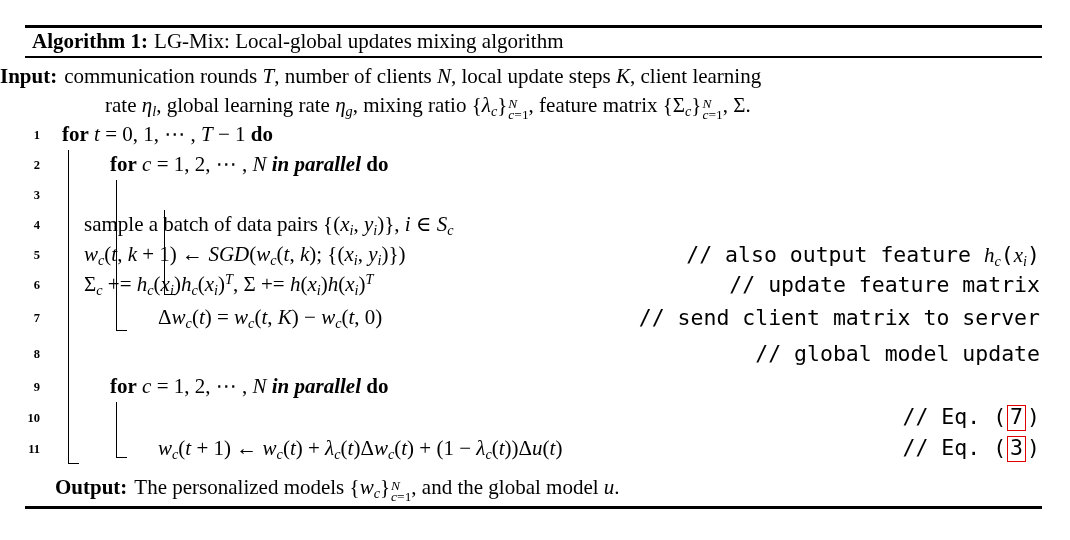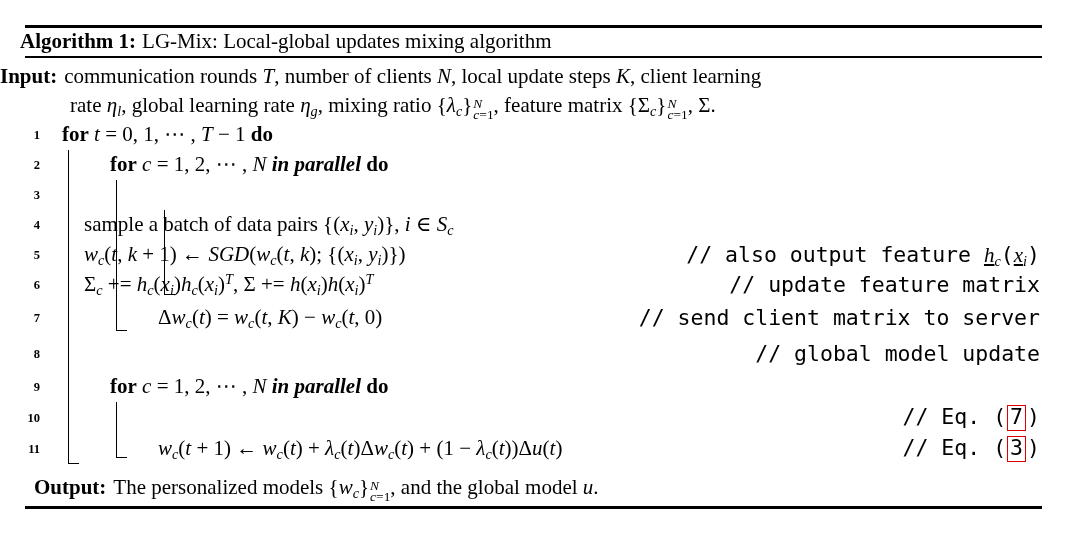--- a/index.html
+++ b/index.html
@@ -1,49 +1,49 @@
 <!DOCTYPE html>
 <html><head>
 <meta charset="utf-8">
 <style>
   html,body{margin:0;padding:0;background:#fff;}
   .page{position:relative;width:1070px;height:540px;background:#ffffff;
         font-family:"Liberation Serif","DejaVu Serif",serif;font-size:21px;color:#000;overflow:hidden;}
   .rule{position:absolute;left:25px;width:1017px;background:#000;}
   .rule.heavy{height:3px;}
   .rule.light{height:2px;}
-  .caption{position:absolute;top:29px;left:20px;white-space:nowrap;}
+  .caption{position:absolute;top:29px;left:32px;white-space:nowrap;}
   .caption .lbl{font-weight:bold;margin-right:6px;}
   .inputblock{position:absolute;top:62px;left:0;width:1045px;line-height:29px;}
   .inputblock .l1{}
-  .inputblock .l2{padding-left:70px;}
+  .inputblock .l2{padding-left:105px;}
   .inp-label{font-weight:bold;margin-right:7px;}
   .body{position:absolute;top:120px;left:0;width:1070px;}
   .row{position:relative;display:flex;align-items:center;height:30px;padding-right:30px;box-sizing:border-box;}
   .row.tall{height:36px;}
   .row.med{height:32px;}
   .num{position:absolute;left:14px;width:26px;text-align:right;font-size:12.5px;font-weight:bold;}
   .code{line-height:1.1;white-space:nowrap;}
   .ind0{margin-left:62px;} .ind1{margin-left:110px;} .ind2{margin-left:158px;} .ind3{margin-left:84px;}
   .cmt{margin-left:auto;font-family:"DejaVu Sans Mono","Liberation Mono",monospace;
        font-size:21.5px;white-space:pre;line-height:1;}
-  .cmt i{font-family:"Liberation Serif","DejaVu Serif",serif;font-size:21px;text-decoration:underline;}
+  .cmt i{font-family:"Liberation Serif","DejaVu Serif",serif;font-size:21px;}
   sub{font-size:0.68em;vertical-align:-0.28em;line-height:0;}
   sup{font-size:0.68em;vertical-align:0.5em;line-height:0;}
   .ss{display:inline-block;vertical-align:-0.5em;line-height:1;font-size:0.64em;margin-left:1px;text-align:left;}
   .ss .t{display:block;}
   .ss .b{display:block;margin-top:-3px;}
   .sum{font-size:1.3em;line-height:0;}
   .eqbox{display:inline-block;border:1.5px solid #e00000;padding:1px 2px 2px 2px;margin:0 1px;line-height:0.95;}
   .bar{position:absolute;width:10px;border-left:1.5px solid #000;border-bottom:1.5px solid #000;}
   .bar1{left:68px;top:150px;height:313px;}
   .bar2{left:116px;top:180px;height:150px;}
   .bar3{left:164px;top:210px;height:84px;}
   .bar4{left:116px;top:402px;height:55px;}
-  .outputblock{position:absolute;top:472px;left:0;width:1045px;padding-left:34px;box-sizing:border-box;line-height:30px;}
+  .outputblock{position:absolute;top:472px;left:0;width:1045px;padding-left:55px;box-sizing:border-box;line-height:30px;}
   .out-label{font-weight:bold;margin-right:7px;}
 </style>
 </head>
 <body>
 
 <div class="page">
 
   <div class="rule heavy" style="top:25px"></div>
 
   <div class="caption">

